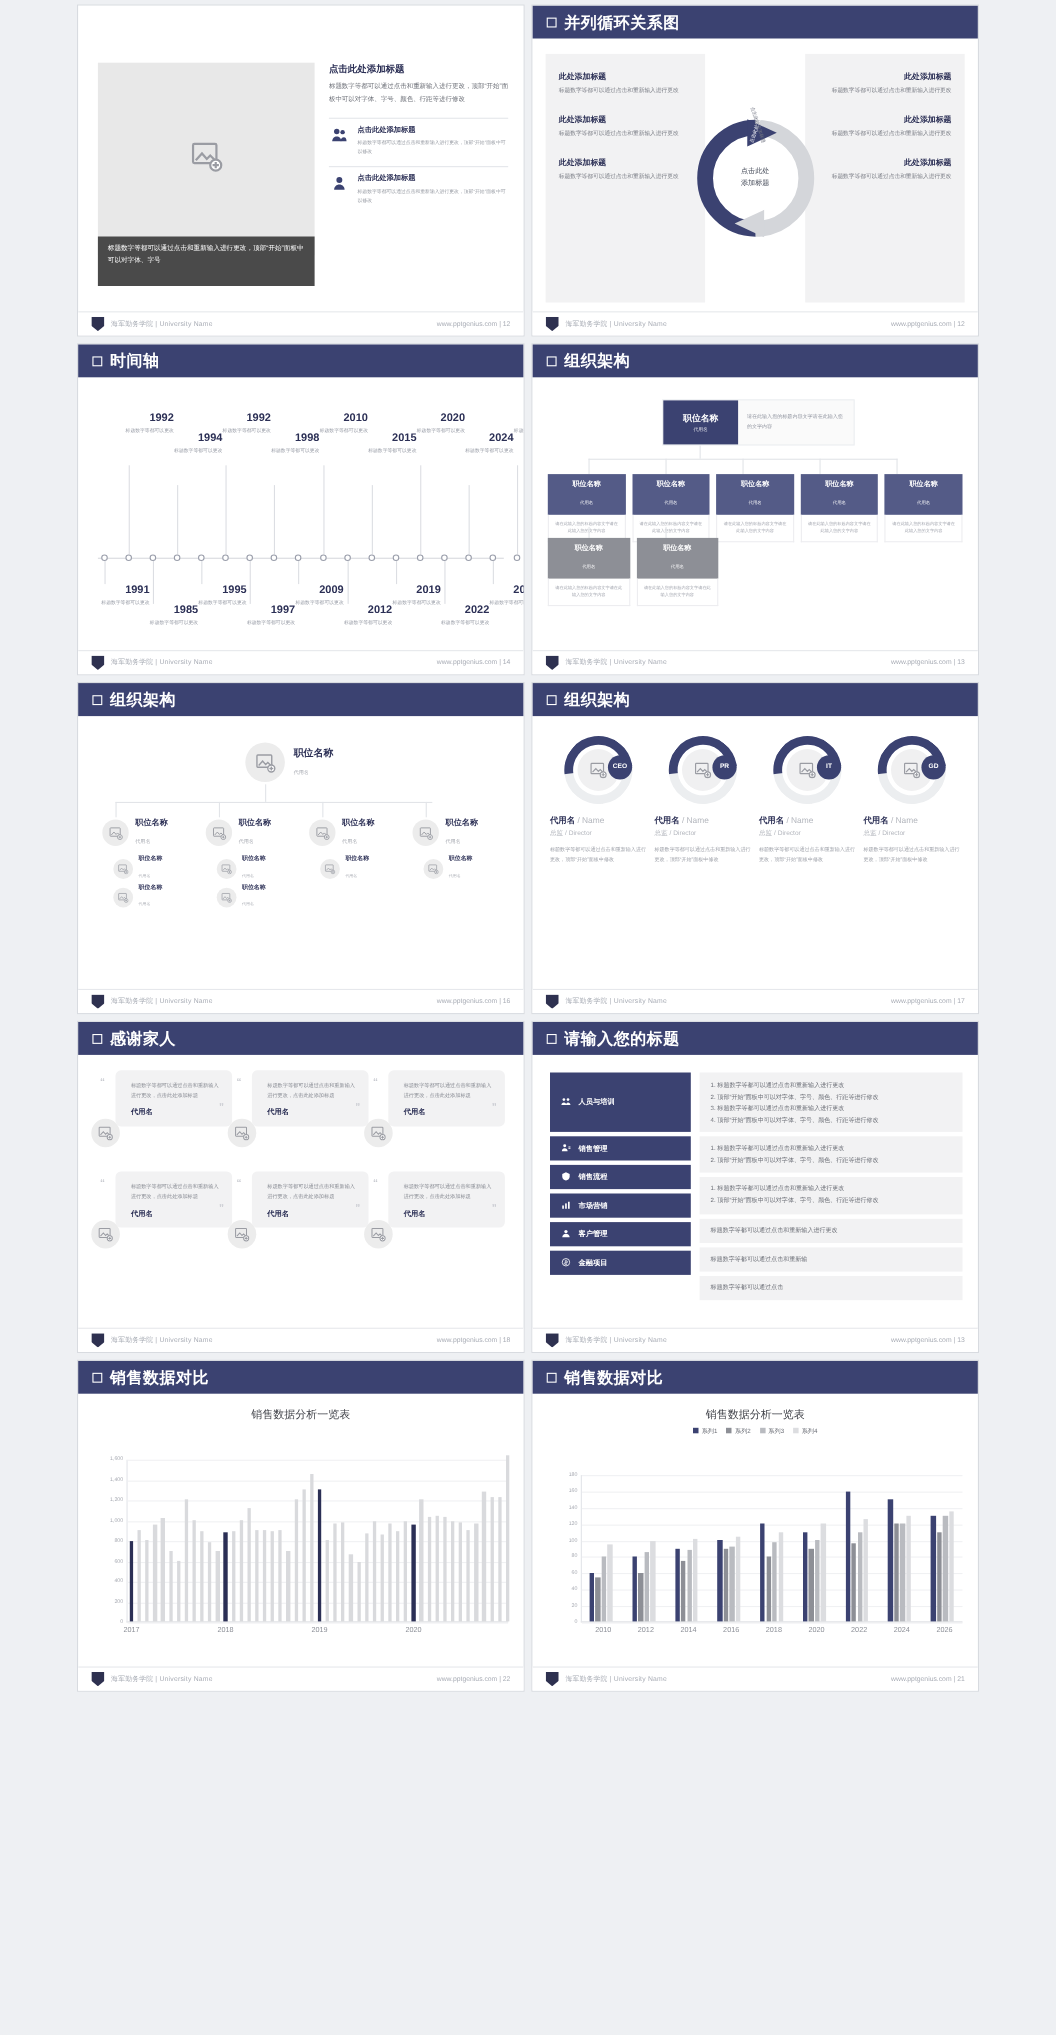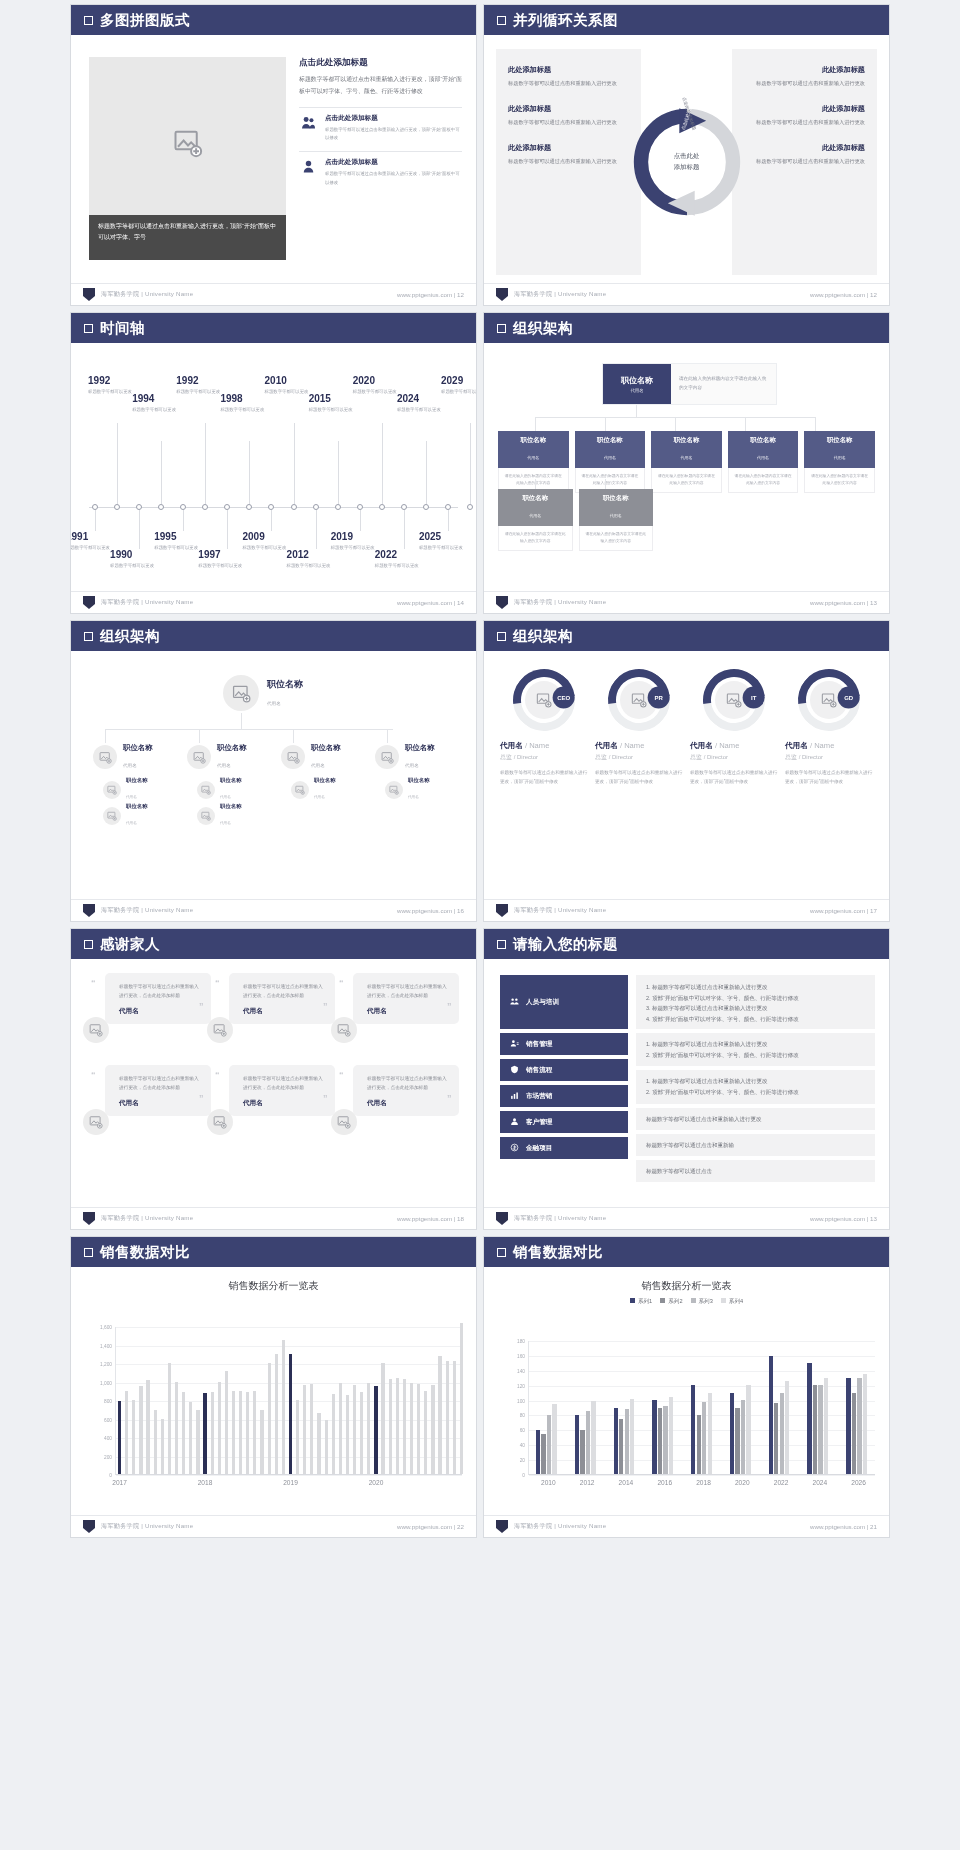--- a/index.html
+++ b/index.html
@@ -55,21 +55,21 @@
   .s2it h4 { font-size:7.2px; color:#2b2f55; margin-bottom:4px; }
   .s2it p { font-size:5.2px; color:#7b7e86; line-height:1.9; }
   .ringtxt { position:absolute; font-size:4.3px; color:#6f7380; }
 
   
   .tl { position:absolute; left:10px; right:10px; top:20px; bottom:6px; }
   .axis { position:absolute; left:8px; right:8px; top:144px; height:1px; background:#d7d9de; }
   .dot { position:absolute; width:6px; height:6px; border-radius:50%; border:1px solid #9a9eab;
          background:#fff; top:141px; }
   .vline { position:absolute; width:1px; background:#dcdee3; }
-  .yr { position:absolute; text-align:left; width:58px; }
+  .yr { position:absolute; text-align:right; width:58px;margin-left:12px; }
   .yr .y { font-size:10px; font-weight:bold; color:#2b2f55; }
   .yr .d { font-size:4.4px; color:#9a9ea8; line-height:1.6; margin-top:2px;}
 
   
   .o4top { position:absolute; left:118px; top:20px; width:175px; height:42px;
            background:#fafafa; border:1px solid #eceef1; display:flex; }
   .o4top .bx { width:68px; background:#3b4271; color:#fff; display:flex; flex-direction:column;
                align-items:center; justify-content:center; }
   .o4top .bx b { font-size:8px; } .o4top .bx i { font-size:4.4px; font-style:normal; opacity:.85; margin-top:2px;}
   .o4top .tx { flex:1; font-size:4.6px; color:#9195a0; padding:10px 8px; line-height:2; }
@@ -133,24 +133,20 @@
            transform:translateY(-50%); white-space:nowrap; }
   .bar { position:absolute; bottom:0; }
   .xlab { position:absolute; top:100%; margin-top:5px; font-size:6.6px; color:#8e9199;
           transform:translateX(-50%); }
 </style>
 </head>
 <body>
 
 <div class="grid">
     <div class="slide">
-      <div class="hdr">
-  <span class="sq"></span>
-  <span class="t">多图拼图版式</span>
-      </div>
       <div class="body">
  <div class="s1ph">
           <span><svg width="30" height="30" viewBox="0 0 24 24" fill="none" stroke="#9a9ca3" stroke-width="1.6">
               <rect x="2" y="3" width="17" height="14" rx="1"></rect>
               <path d="M4 15l4.5-5 3.5 4 2.5-2.5L18 15"></path>
               <circle cx="18.5" cy="18.5" r="4" fill="#fff"></circle>
               <path d="M18.5 16.2v4.6M16.2 18.5h4.6"></path>
             </svg></span>
         </div>
  <div class="s1cap">标题数字等都可以通过点击和重新输入进行更改，顶部“开始”面板中可以对字体、字号</div>
@@ -325,21 +321,21 @@
           </div>
           <div class="yr" style="left:360px;top:12px">
     <div class="y">2029</div>
     <div class="d">标题数字等都可以更改</div>
           </div>
           <div class="yr" style="left:-15px;top:168px">
     <div class="y">1991</div>
     <div class="d">标题数字等都可以更改</div>
           </div>
           <div class="yr" style="left:29.11764705882353px;top:186px">
-    <div class="y">1990</div>
+    <div class="y">1985</div>
     <div class="d">标题数字等都可以更改</div>
           </div>
           <div class="yr" style="left:73.23529411764706px;top:168px">
     <div class="y">1995</div>
     <div class="d">标题数字等都可以更改</div>
           </div>
           <div class="yr" style="left:117.35294117647058px;top:186px">
     <div class="y">1997</div>
     <div class="d">标题数字等都可以更改</div>
           </div>

